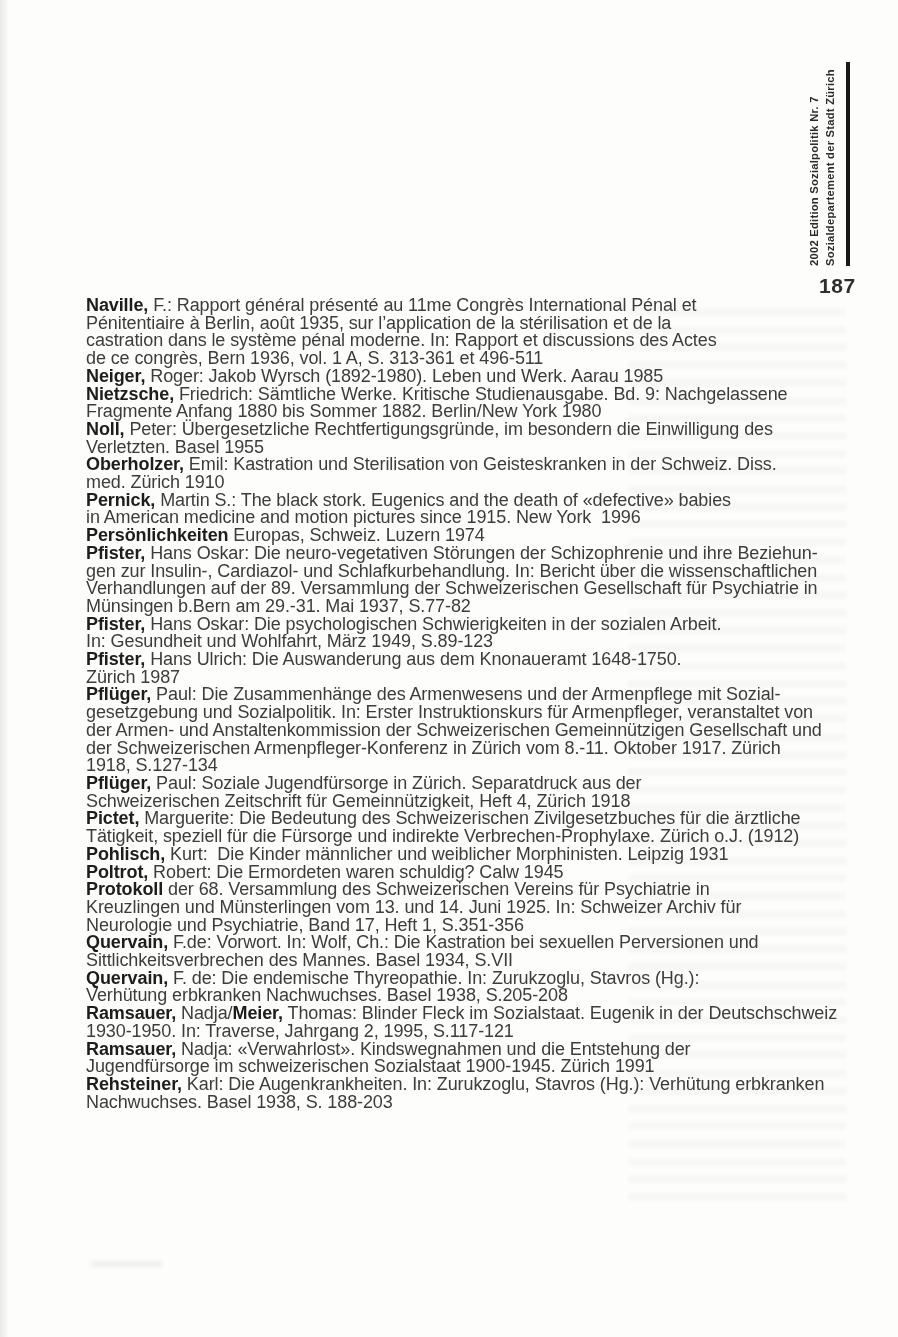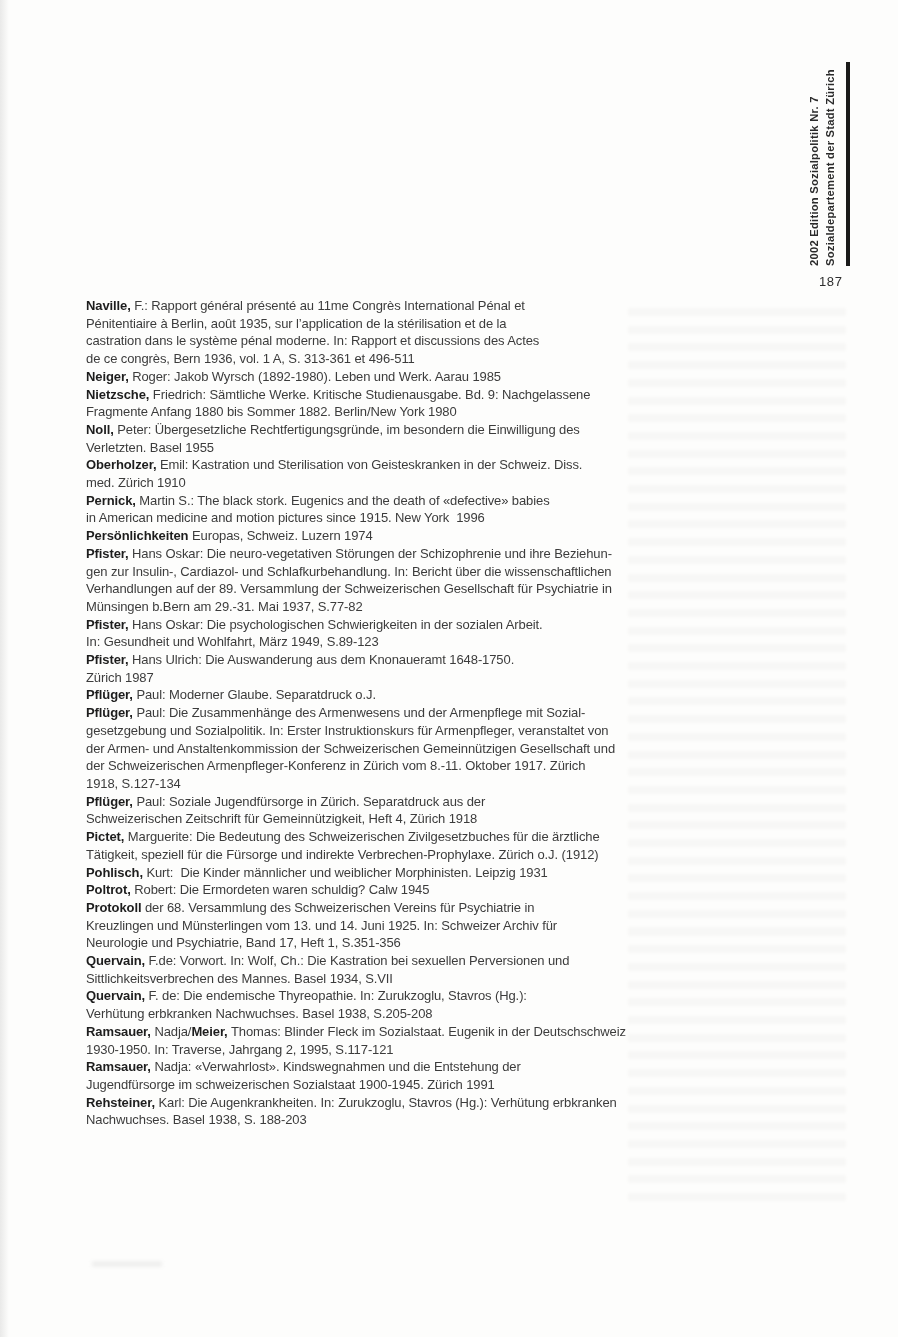--- a/index.html
+++ b/index.html
@@ -47,21 +47,21 @@
     background: rgba(90,90,90,0.12);
     filter: blur(2px);
     pointer-events: none;
   }
   
   .bib {
     position: absolute;
     left: 86px;
     top: 297px;
     width: 575px;
-    font-size: 13px;
+    font-size: 18px;
     line-height: 17.7px;
     color: #3c3c3c;
     letter-spacing: -0.1px;
   }
   .bib .entry {
     margin: 0;
     white-space: pre;
   }
   .bib b {
     font-weight: 700;
@@ -87,22 +87,22 @@
     left: 846px;
     top: 62px;
     width: 4px;
     height: 204px;
     background: #1a1a1a;
   }
   .pagenum {
     position: absolute;
     left: 819px;
     top: 274px;
-    font-size: 13px;
-    font-weight: 400;
+    font-size: 21px;
+    font-weight: 700;
     letter-spacing: 0.6px;
     color: #2e2e2e;
     text-align: center;
   }
 </style>
 </head>
 <body>
 
 <div class="sheet">
 
@@ -122,21 +122,20 @@
 in American medicine and motion pictures since 1915. New York  1996</span></p>
       <p class="entry"><b>Persönlichkeiten</b><span> Europas, Schweiz. Luzern 1974</span></p>
       <p class="entry"><b>Pfister,</b><span> Hans Oskar: Die neuro-vegetativen Störungen der Schizophrenie und ihre Beziehun-
 gen zur Insulin-, Cardiazol- und Schlafkurbehandlung. In: Bericht über die wissenschaftlichen
 Verhandlungen auf der 89. Versammlung der Schweizerischen Gesellschaft für Psychiatrie in
 Münsingen b.Bern am 29.-31. Mai 1937, S.77-82</span></p>
       <p class="entry"><b>Pfister,</b><span> Hans Oskar: Die psychologischen Schwierigkeiten in der sozialen Arbeit.
 In: Gesundheit und Wohlfahrt, März 1949, S.89-123</span></p>
       <p class="entry"><b>Pfister,</b><span> Hans Ulrich: Die Auswanderung aus dem Knonaueramt 1648-1750.
 Zürich 1987</span></p>
-      <p class="entry"><b>Pflüger,</b><span> Paul: Moderner Glaube. Separatdruck o.J.</span></p>
       <p class="entry"><b>Pflüger,</b><span> Paul: Die Zusammenhänge des Armenwesens und der Armenpflege mit Sozial-
 gesetzgebung und Sozialpolitik. In: Erster Instruktionskurs für Armenpfleger, veranstaltet von
 der Armen- und Anstaltenkommission der Schweizerischen Gemeinnützigen Gesellschaft und
 der Schweizerischen Armenpfleger-Konferenz in Zürich vom 8.-11. Oktober 1917. Zürich
 1918, S.127-134</span></p>
       <p class="entry"><b>Pflüger,</b><span> Paul: Soziale Jugendfürsorge in Zürich. Separatdruck aus der
 Schweizerischen Zeitschrift für Gemeinnützigkeit, Heft 4, Zürich 1918</span></p>
       <p class="entry"><b>Pictet,</b><span> Marguerite: Die Bedeutung des Schweizerischen Zivilgesetzbuches für die ärztliche
 Tätigkeit, speziell für die Fürsorge und indirekte Verbrechen-Prophylaxe. Zürich o.J. (1912)</span></p>
       <p class="entry"><b>Pohlisch,</b><span> Kurt:  Die Kinder männlicher und weiblicher Morphinisten. Leipzig 1931</span></p>

